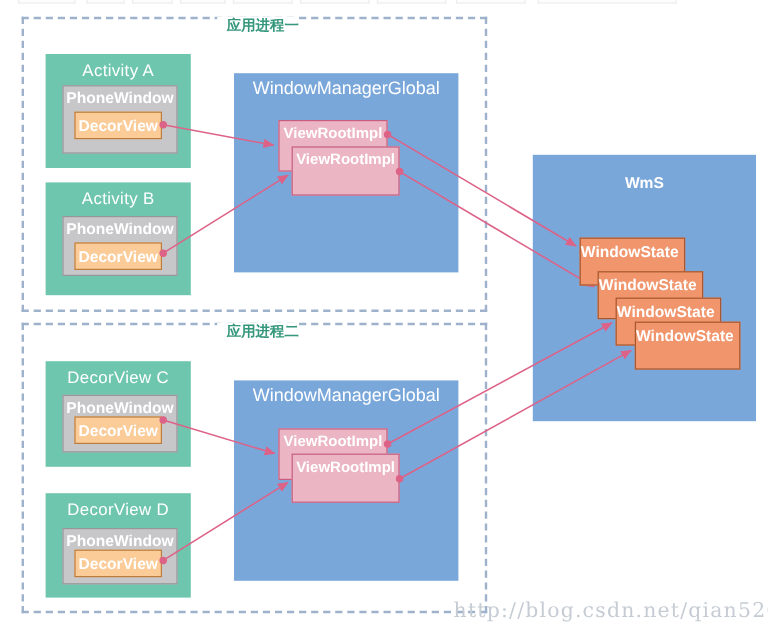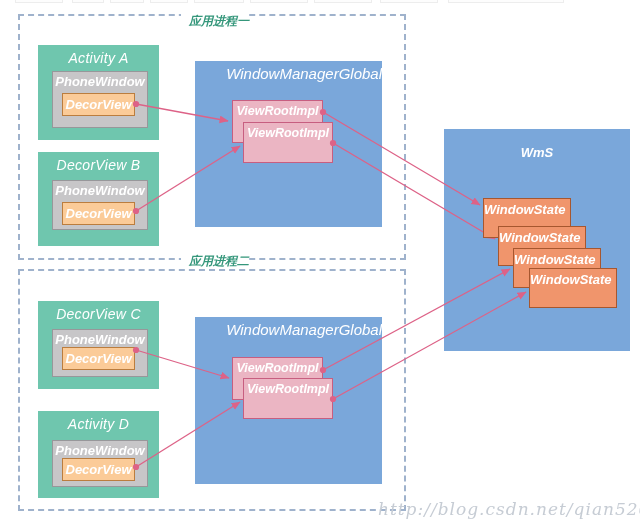--- a/index.html
+++ b/index.html
@@ -1,21 +1,21 @@
 <!DOCTYPE html>
 <html><head>
 <meta charset="utf-8">
 <style>
   html,body{margin:0;padding:0;background:#ffffff;}
   #stage{
     position:relative;width:640px;height:528px;overflow:hidden;
     background:#ffffff;
     font-family:"Liberation Sans","DejaVu Sans",sans-serif;
   }
-  .abs{position:absolute;box-sizing:border-box;font-style:italic;}
+  .abs{position:absolute;box-sizing:border-box;}
   
   .proc-frame{border:2px dashed #9fb2cc;background:transparent;}
   .proc-label{
     background:#ffffff;color:#35977b;font-size:12px;font-weight:bold;
     padding:0 8px;white-space:nowrap;text-align:center;line-height:15px;
   }
   
   .activity{background:#6fc6ae;text-align:center;}
   .activity .title{
     display:block;margin-top:5px;color:#ffffff;font-size:14px;
@@ -24,21 +24,21 @@
   .phonewindow{
     background:#c7c6c8;border:1px solid #97979a;text-align:center;
     color:#ffffff;font-weight:bold;font-size:13px;line-height:20px;
   }
   .decorview{
     background:#fbcb98;border:1px solid #bb7d3e;text-align:center;
     color:#ffffff;font-weight:bold;font-size:13px;line-height:21px;
   }
   
   .bluebox{background:#7aa7da;text-align:center;color:#ffffff;}
-  .bluebox .title{display:block;margin-top:4px;font-size:15px;color:#ffffff;text-align:right;}
+  .bluebox .title{display:block;margin-top:4px;font-size:15px;color:#ffffff;}
   .bluebox .title-bold{display:block;margin-top:16px;font-size:13px;font-weight:bold;color:#ffffff;}
   
   .viewroot{
     background:#ebb5c3;border:1.5px solid #c75e80;text-align:center;
     color:#ffffff;font-weight:bold;font-size:12.5px;line-height:21px;
   }
   
   .winstate{
     background:#f0956c;border:1.5px solid #a6572f;
     color:#ffffff;font-weight:bold;font-size:13px;line-height:22px;
@@ -75,54 +75,54 @@
     <span class="title">Activity A</span>
   </div>
   <div class="abs phonewindow" style="left:52px;top:71px;width:96px;height:57px;">
     <span>PhoneWindow</span>
   </div>
   <div class="abs decorview" style="left:62px;top:93px;width:73px;height:23px;">
     <span>DecorView</span>
   </div>
 
   <div class="abs activity" style="left:38px;top:152px;width:121px;height:94px;">
-    <span class="title">DecorView B</span>
+    <span class="title">Activity B</span>
   </div>
   <div class="abs phonewindow" style="left:52px;top:180px;width:96px;height:50px;">
     <span>PhoneWindow</span>
   </div>
   <div class="abs decorview" style="left:62px;top:202px;width:73px;height:23px;">
     <span>DecorView</span>
   </div>
 
   <div class="abs bluebox" style="left:195px;top:61px;width:187px;height:166px;">
     <span class="title">WindowManagerGlobal</span>
   </div>
   <div class="abs viewroot" style="left:232px;top:100px;width:91px;height:43px;">
     <span>ViewRootImpl</span>
   </div>
   <div class="abs viewroot" style="left:243px;top:122px;width:90px;height:41px;">
     <span>ViewRootImpl</span>
   </div>
 
   <div class="abs proc-frame" style="left:18px;top:269px;width:388px;height:242px;"></div>
-  <div class="abs proc-label" style="left:181px;top:254px;width:68px;">应用进程二</div>
+  <div class="abs proc-label" style="left:181px;top:269px;width:68px;">应用进程二</div>
 
   <div class="abs activity" style="left:38px;top:301px;width:121px;height:88px;">
     <span class="title">DecorView C</span>
   </div>
   <div class="abs phonewindow" style="left:52px;top:329px;width:96px;height:48px;">
     <span>PhoneWindow</span>
   </div>
   <div class="abs decorview" style="left:62px;top:347px;width:73px;height:23px;">
     <span>DecorView</span>
   </div>
 
   <div class="abs activity" style="left:38px;top:411px;width:121px;height:87px;">
-    <span class="title">Activity D</span>
+    <span class="title">DecorView D</span>
   </div>
   <div class="abs phonewindow" style="left:52px;top:440px;width:96px;height:47px;">
     <span>PhoneWindow</span>
   </div>
   <div class="abs decorview" style="left:62px;top:458px;width:73px;height:23px;">
     <span>DecorView</span>
   </div>
 
   <div class="abs bluebox" style="left:195px;top:317px;width:187px;height:167px;">
     <span class="title">WindowManagerGlobal</span>

